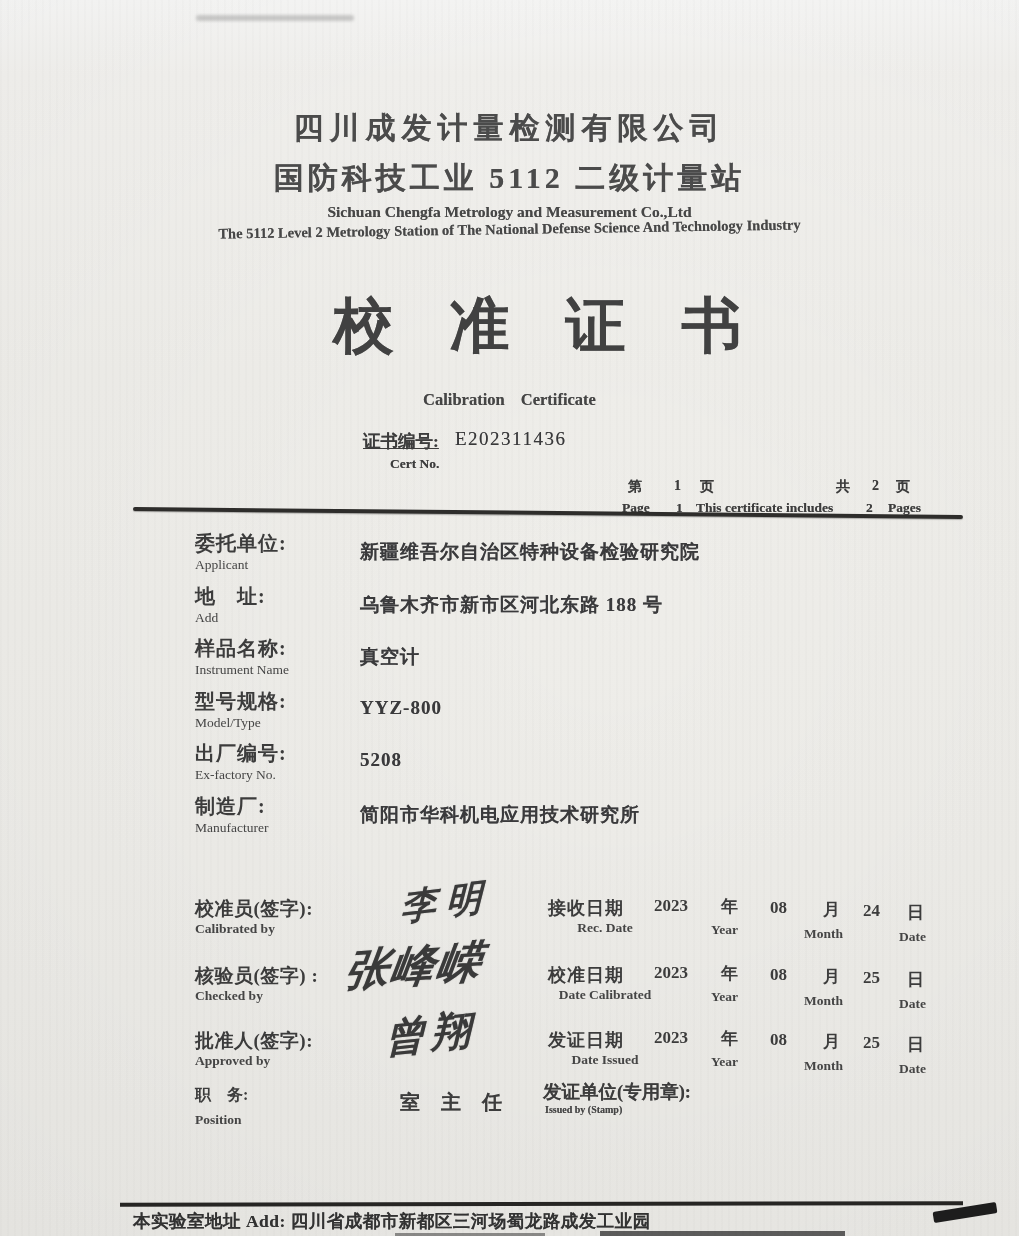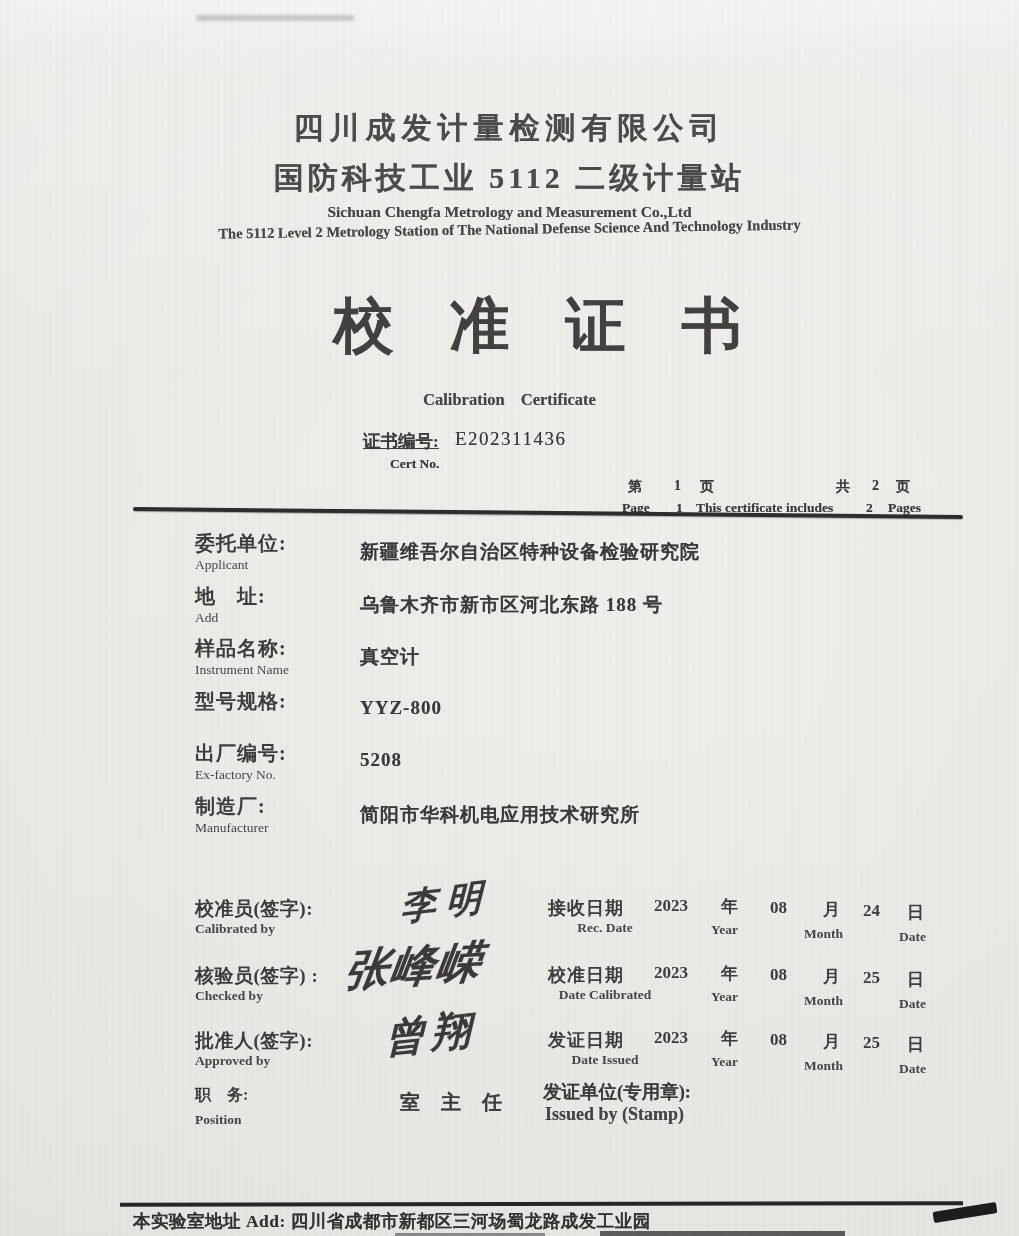--- a/index.html
+++ b/index.html
@@ -64,21 +64,21 @@
   .dategroup .e-mo { position:absolute; left:264px; top:36px; font-size:13.5px; font-weight:bold; color:#454545; }
   .dategroup .dy   { position:absolute; left:323px; top:11px; font-size:17px; font-weight:bold; }
   .dategroup .u-dy { position:absolute; left:367px; top:11px; font-size:17px; font-weight:bold; }
   .dategroup .e-dy { position:absolute; left:359px; top:39px; font-size:13.5px; font-weight:bold; color:#454545; }
 
   .posrow { position:absolute; left:195px; top:1085px; width:810px; height:60px; }
   .posrow .lab-cn { position:absolute; left:0; top:0; font-size:16px; font-weight:bold; }
   .posrow .lab-en { position:absolute; left:0; top:27px; font-size:13.5px; font-weight:bold; color:#454545; }
   .posrow .val { position:absolute; left:205px; top:4px; font-size:20px; font-weight:bold; letter-spacing:8px; }
   .posrow .stamp-cn { position:absolute; left:348px; top:-6px; font-size:18.5px; font-weight:bold; }
-  .posrow .stamp-en { position:absolute; left:350px; top:19px; font-size:18px; font-weight:bold; color:#454545; }
+  .posrow .stamp-en { position:absolute; left:350px; top:19px; font-size:10px; font-weight:bold; color:#454545; }
 
   .footer-addr { left:133px; top:1209px; font-size:17.5px; font-weight:bold; letter-spacing:0.5px; color:#323232; }
   .smudge-top { position:absolute; left:196px; top:15px; width:158px; height:6px;
     background:rgba(120,120,120,0.35); filter:blur(1.5px); border-radius:3px; }
   .smudge-cut { position:absolute; left:600px; top:1231px; width:245px; height:5px;
     background:rgba(45,45,45,0.75); filter:blur(0.6px); }
   .smudge-cut2 { position:absolute; left:395px; top:1233px; width:150px; height:3px;
     background:rgba(60,60,60,0.55); filter:blur(0.7px); }
   .wedge { position:absolute; left:933px; top:1207px; width:64px; height:11px;
     background:#1d1d1d; transform:rotate(-9deg); border-radius:2px; }
@@ -126,20 +126,21 @@
     <div class="lab-en">Add</div>
     <div class="t val">乌鲁木齐市新市区河北东路 188 号</div>
   </div>
   <div class="field" style="top:637px;">
     <div class="lab-cn">样品名称:</div>
     <div class="lab-en">Instrument Name</div>
     <div class="t val">真空计</div>
   </div>
   <div class="field" style="top:690px;">
     <div class="lab-cn">型号规格:</div>
+    <div class="lab-en">Model/Type</div>
     <div class="t val">YYZ-800</div>
   </div>
   <div class="field" style="top:742px;">
     <div class="lab-cn">出厂编号:</div>
     <div class="lab-en">Ex-factory No.</div>
     <div class="t val">5208</div>
   </div>
   <div class="field" style="top:795px;">
     <div class="lab-cn">制造厂:</div>
     <div class="lab-en">Manufacturer</div>

